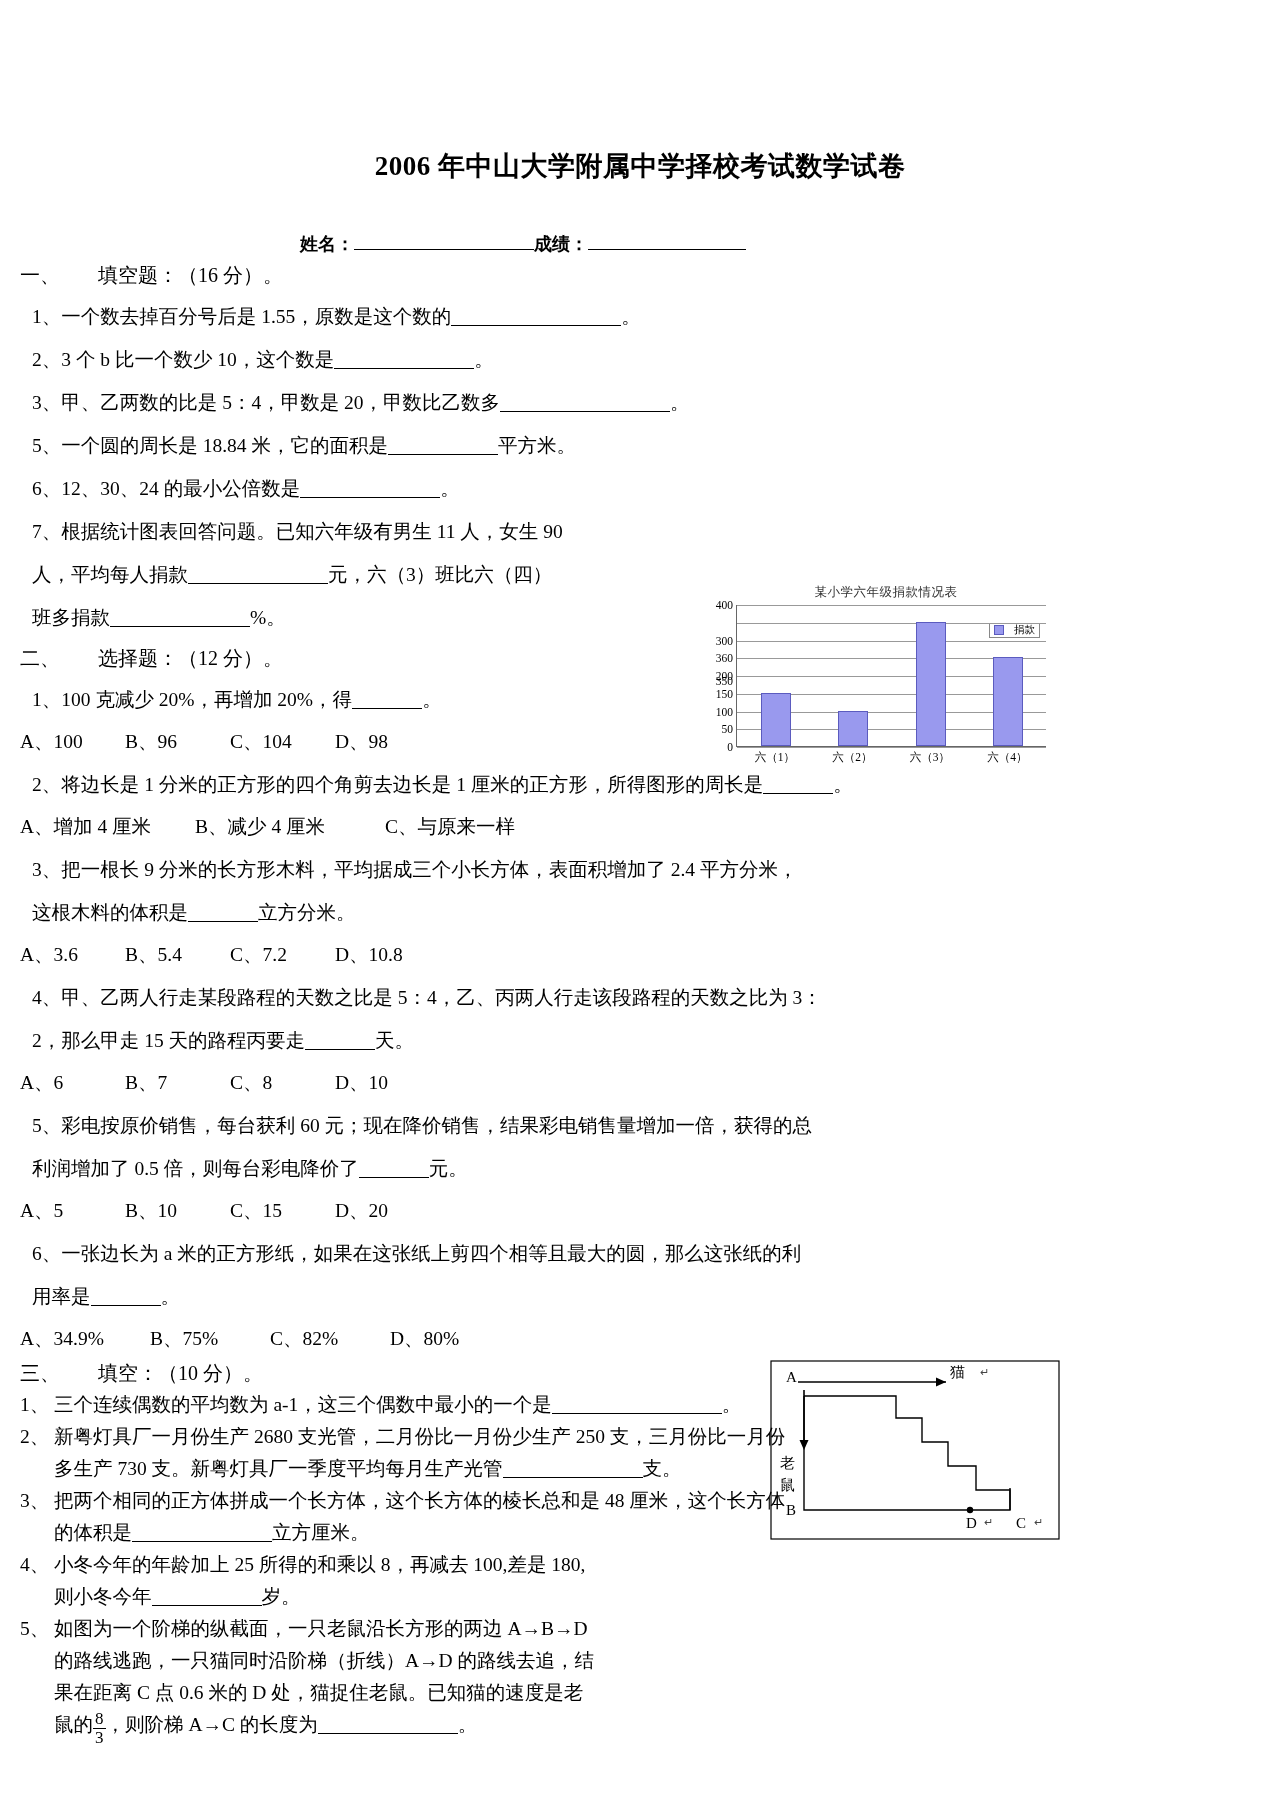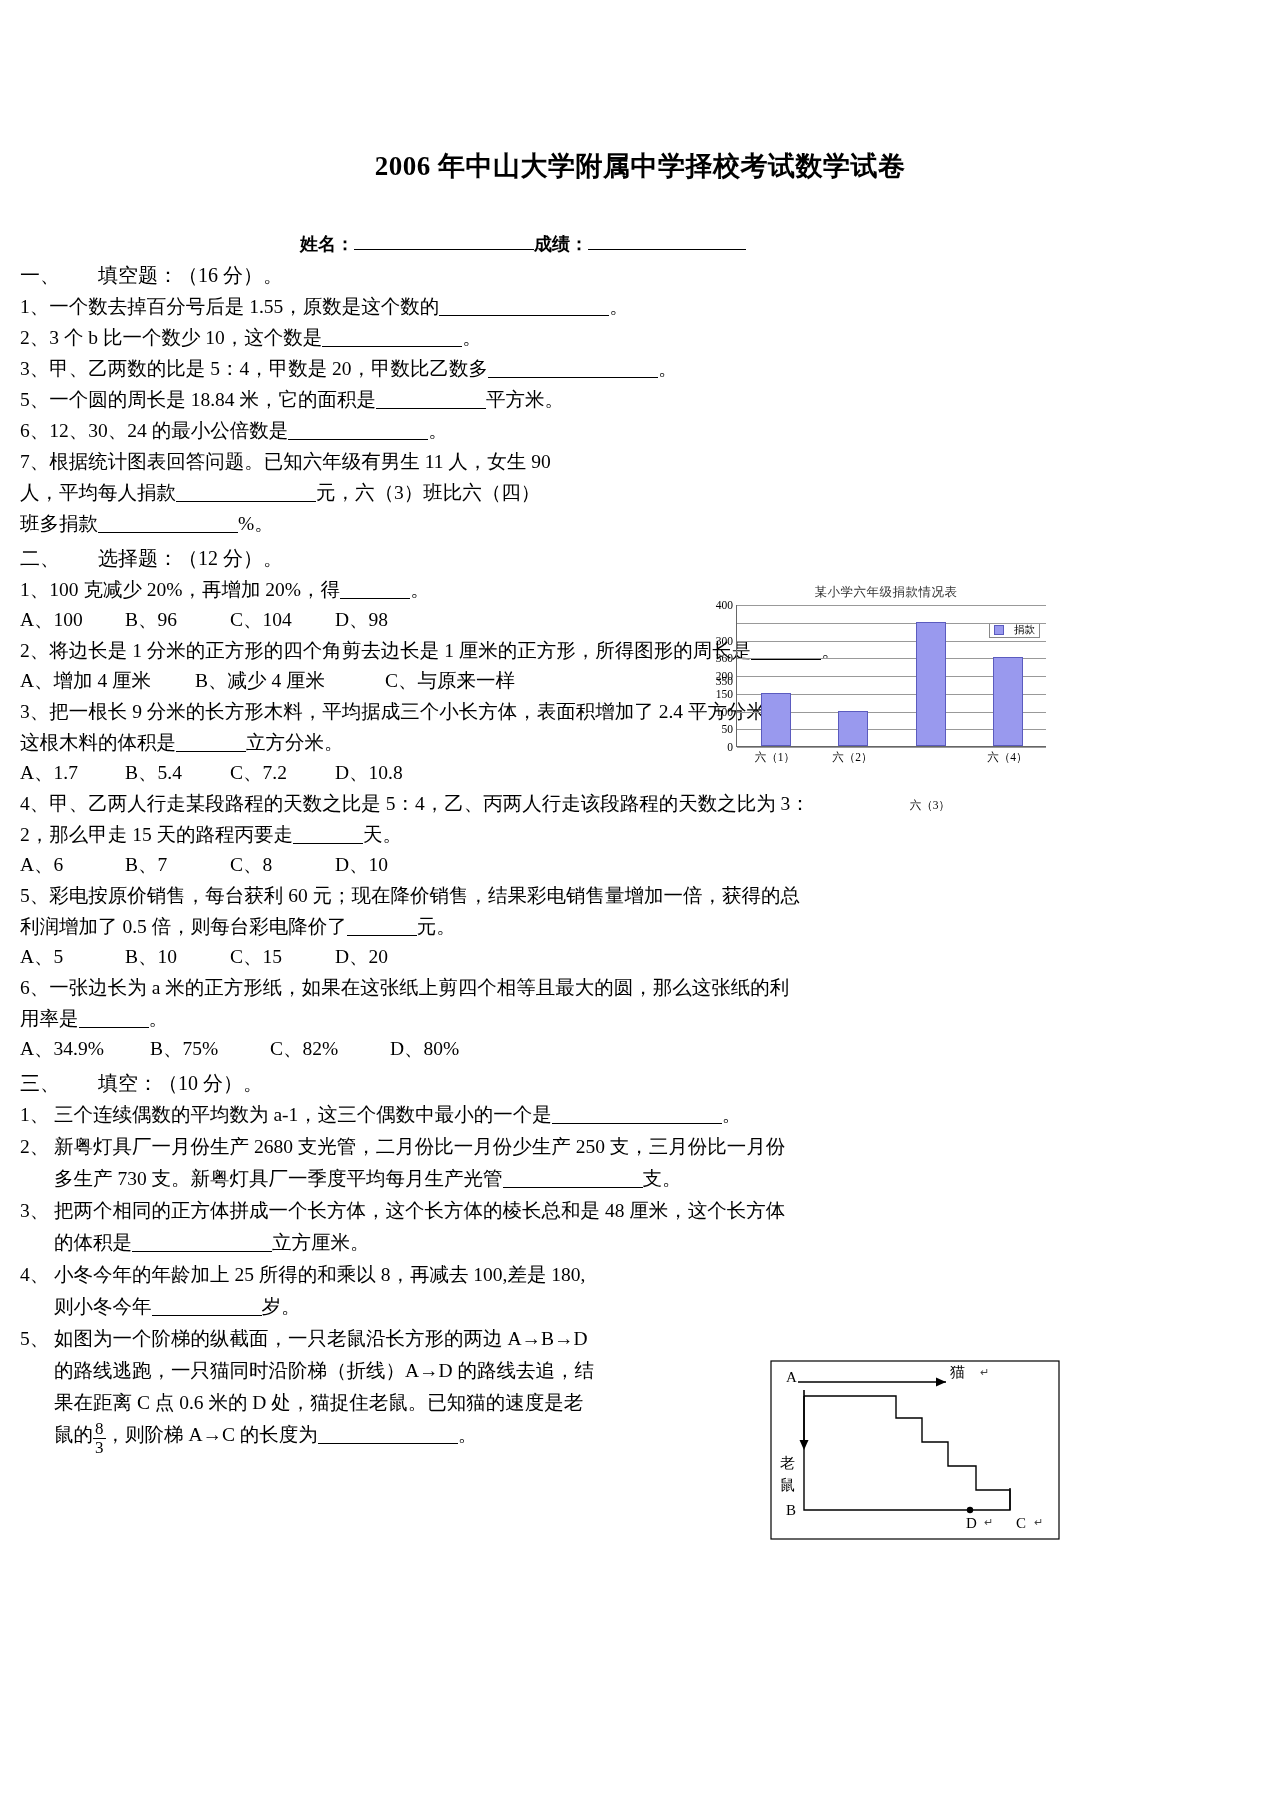--- a/index.html
+++ b/index.html
@@ -35,21 +35,21 @@
     font-size:20px; font-weight:normal;
     margin:6px 0 2px 0;
     padding-left:20px;
   }
   .sec-head .cn-num { display:inline-block; width:78px; }
 
   .q {
     font-size:19.5px;
     line-height:31px;
     padding-left:20px;
-    margin:0;
+    margin:12px;
   }
   .q-narrow { padding-right:400px; }
 
   .bl { display:inline-block; border-bottom:1.2px solid #000; vertical-align:-3px; }
   .bl-s { width:70px; }
   .bl-m { width:110px; }
   .bl-l { width:140px; }
   .bl-xl { width:170px; }
 
   .opts { font-size:19.5px; line-height:30px; padding-left:20px; }
@@ -222,21 +222,21 @@
         <div class="gridline" style="top: 142px;"></div>
         <span class="ytick" style="top: 142px;">0</span>
         <div class="bar" title="六（1）: 150" style="height: 53.25px; left: 23.75px; background: rgb(153, 153, 238);"></div>
         <div class="bar" title="六（2）: 100" style="height: 35.5px; left: 101.25px; background: rgb(153, 153, 238);"></div>
         <div class="bar" title="六（3）: 350" style="height: 124.25px; left: 178.75px; background: rgb(153, 153, 238);"></div>
         <div class="bar" title="六（4）: 250" style="height: 88.75px; left: 256.25px; background: rgb(153, 153, 238);"></div>
       </div>
     <div class="xlabels" id="xlabels">
         <span class="xlab" style="left: 38.75px;">六（1）</span>
         <span class="xlab" style="left: 116.25px;">六（2）</span>
-        <span class="xlab" style="left: 193.75px; margin-top: 48px;">六（3）</span>
+        <span class="xlab" style="left: 193.75px;">六（3）</span>
         <span class="xlab" style="left: 271.25px;">六（4）</span>
       </div>
   </div>
 
   <div class="sec-head">
     <span class="cn-num">二、</span><span>选择题：（12 分）。</span>
   </div>
 
   <div class="q">
     <span>1、</span><span>100 克减少 20%，再增加 20%，得</span><span class="bl bl-s"></span><span>。</span>
@@ -252,21 +252,21 @@
     <span style="min-width:175px">A、增加 4 厘米</span><span style="min-width:190px">B、减少 4 厘米</span><span>C、与原来一样</span>
   </div>
 
   <div class="q">
     <span>3、</span><span>把一根长 9 分米的长方形木料，平均据成三个小长方体，表面积增加了 2.4 平方分米，</span>
   </div>
   <div class="q">
     <span>这根木料的体积是</span><span class="bl bl-s"></span><span>立方分米。</span>
   </div>
   <div class="opts">
-    <span class="op">A、1.7</span><span class="op">B、5.4</span><span class="op">C、7.2</span><span class="op">D、10.8</span>
+    <span class="op">A、3.6</span><span class="op">B、5.4</span><span class="op">C、7.2</span><span class="op">D、10.8</span>
   </div>
 
   <div class="q">
     <span>4、</span><span>甲、乙两人行走某段路程的天数之比是 5：4，乙、丙两人行走该段路程的天数之比为 3：</span>
   </div>
   <div class="q">
     <span>2，那么甲走 15 天的路程丙要走</span><span class="bl bl-s"></span><span>天。</span>
   </div>
   <div class="opts">
     <span class="op">A、6</span><span class="op">B、7</span><span class="op">C、8</span><span class="op">D、10</span>

